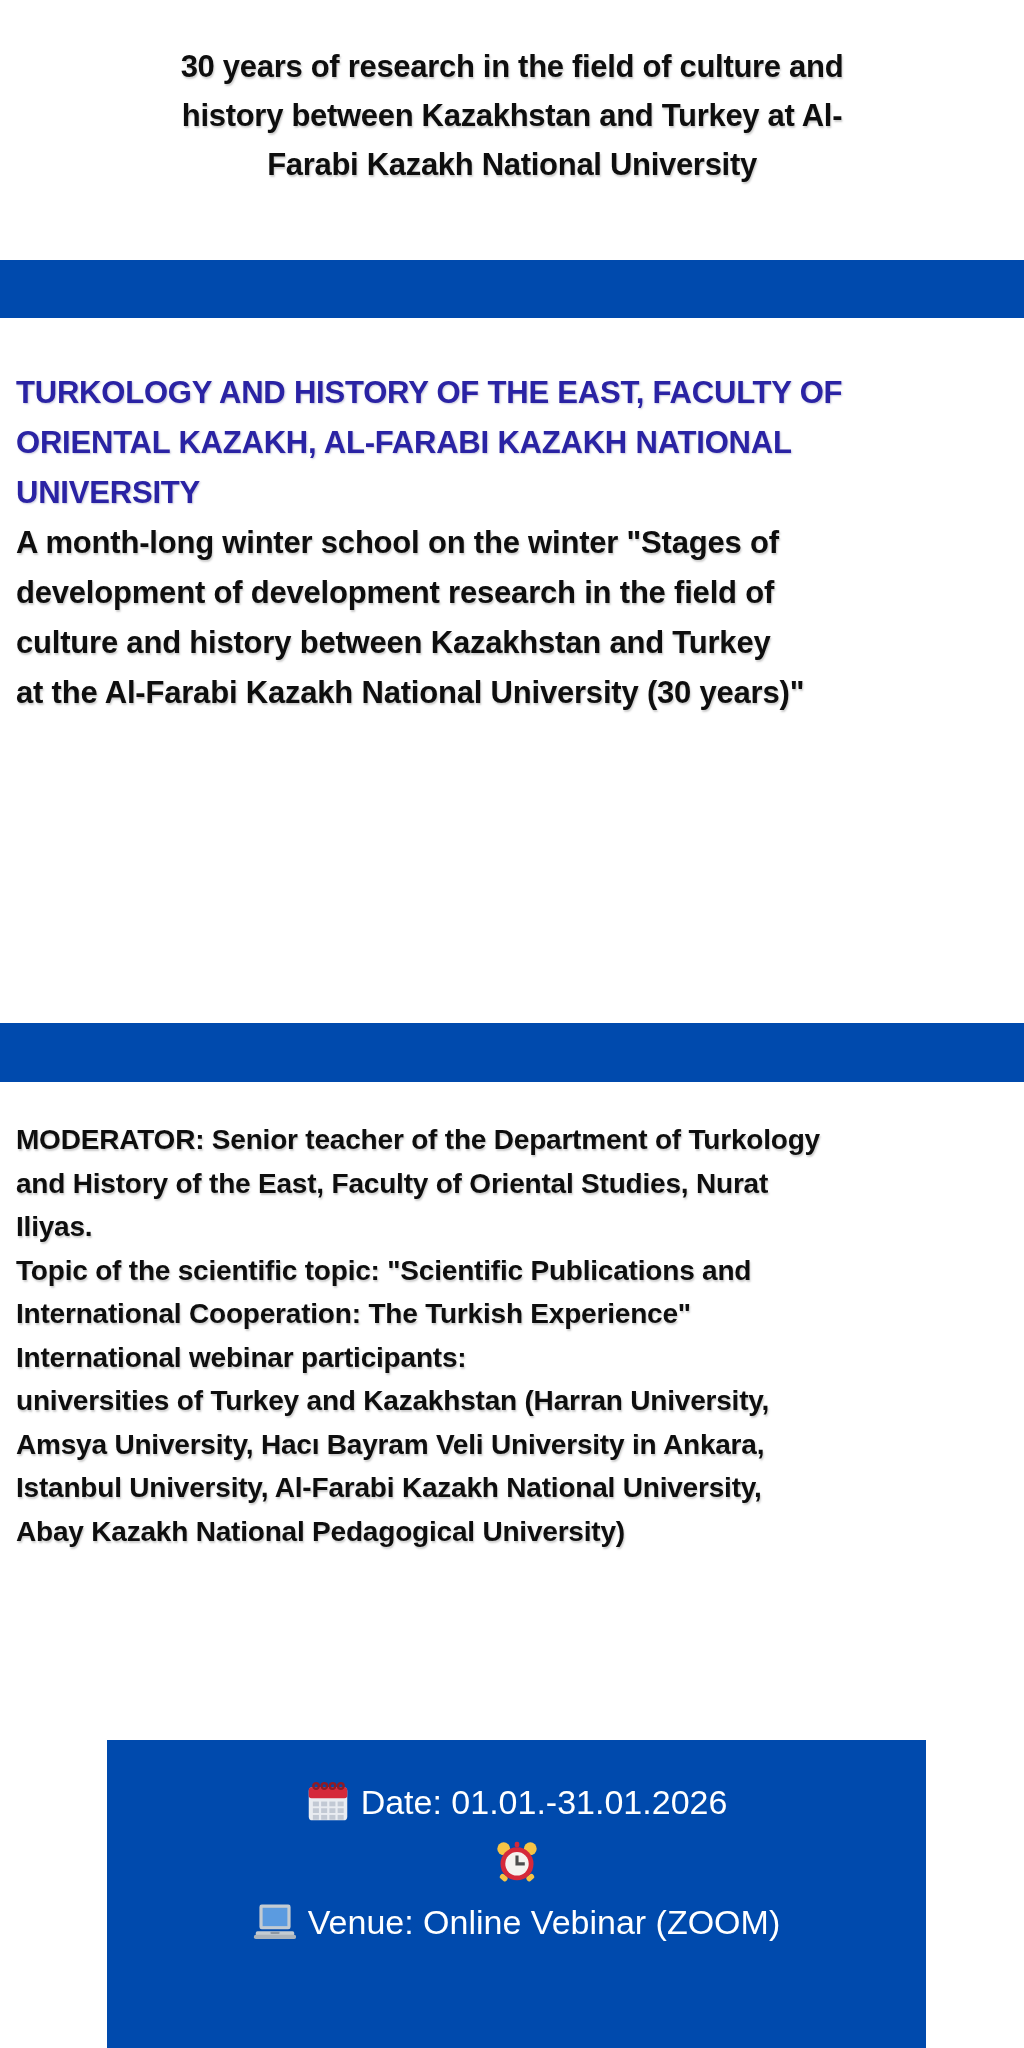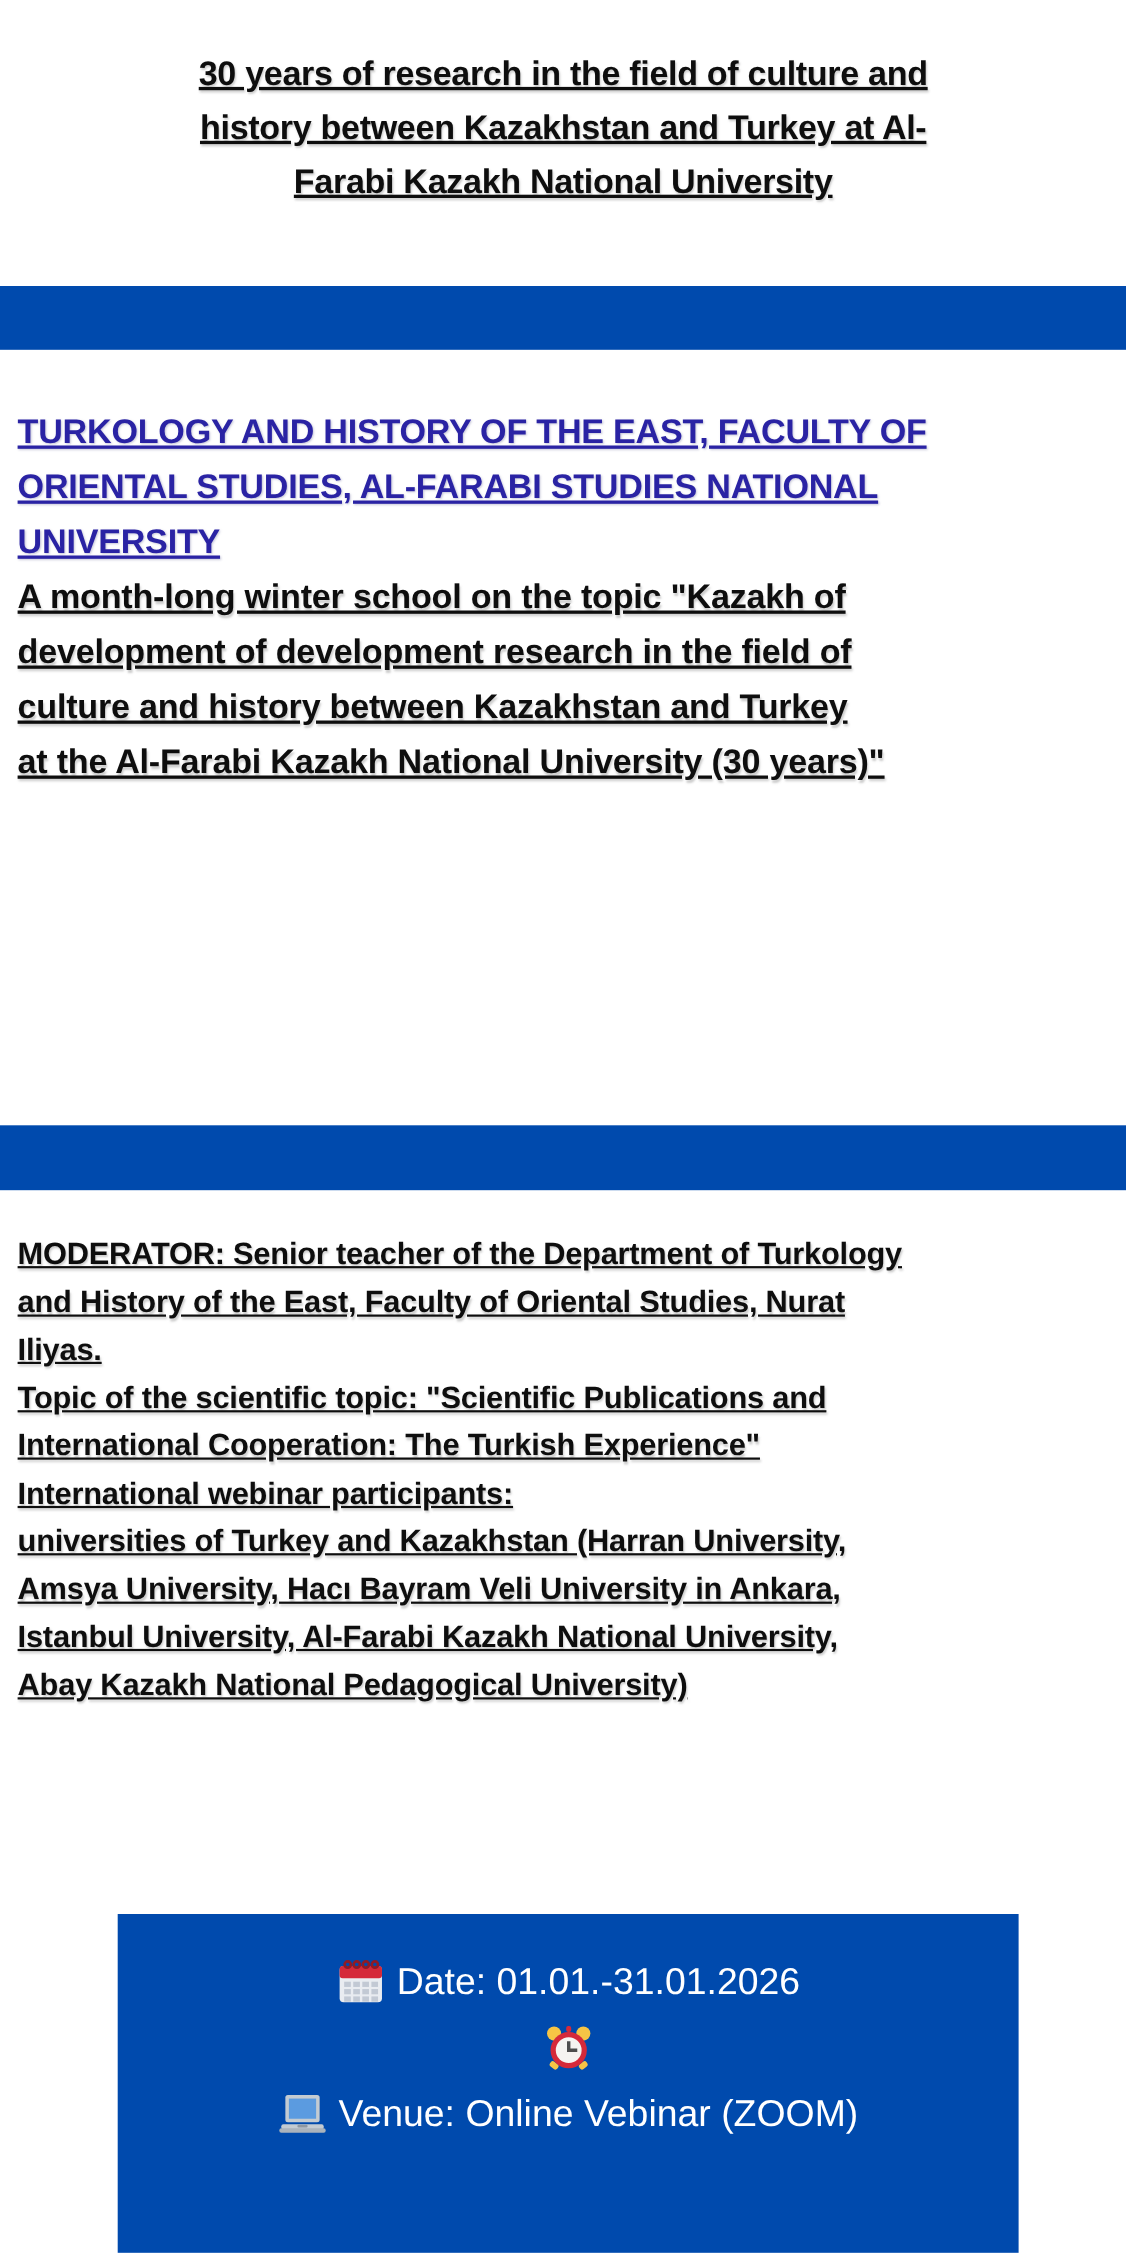--- a/index.html
+++ b/index.html
@@ -5,21 +5,21 @@
 <style>
   html, body { margin: 0; padding: 0; }
   body {
     width: 1024px; height: 2048px;
     background: #ffffff;
     position: relative;
     overflow: hidden;
     font-family: "Liberation Sans", sans-serif;
   }
   .abs { position: absolute; }
-  .line { white-space: nowrap; text-decoration: underline; }
+  .line { white-space: nowrap; }
 
   
   .title-block {
     top: 42px; left: 0; right: 0;
     text-align: center;
     font-weight: bold;
     font-size: 31px;
     line-height: 49px;
     color: #0e0e0e;
     letter-spacing: -0.3px;
@@ -83,25 +83,25 @@
     <div class="line">30 years of research in the field of culture and</div>
     <div class="line">history between Kazakhstan and Turkey at Al-</div>
     <div class="line">Farabi Kazakh National University</div>
   </div>
 
   <div class="abs bar bar-top"></div>
 
   <div class="abs body-block">
     <div class="organizer">
       <div class="line">TURKOLOGY AND HISTORY OF THE EAST, FACULTY OF</div>
-      <div class="line">ORIENTAL STUDIES, AL-FARABI STUDIES NATIONAL</div>
+      <div class="line">ORIENTAL KAZAKH, AL-FARABI KAZAKH NATIONAL</div>
       <div class="line">UNIVERSITY</div>
     </div>
     <div class="winter-school">
-      <div class="line">A month-long winter school on the topic "Kazakh of</div>
+      <div class="line">A month-long winter school on the winter "Stages of</div>
       <div class="line">development of development research in the field of</div>
       <div class="line">culture and history between Kazakhstan and Turkey</div>
       <div class="line">at the Al-Farabi Kazakh National University (30 years)"</div>
     </div>
   </div>
 
   <div class="abs bar bar-mid"></div>
 
   <div class="abs moderator-block">
     <div class="line">MODERATOR: Senior teacher of the Department of Turkology</div>

